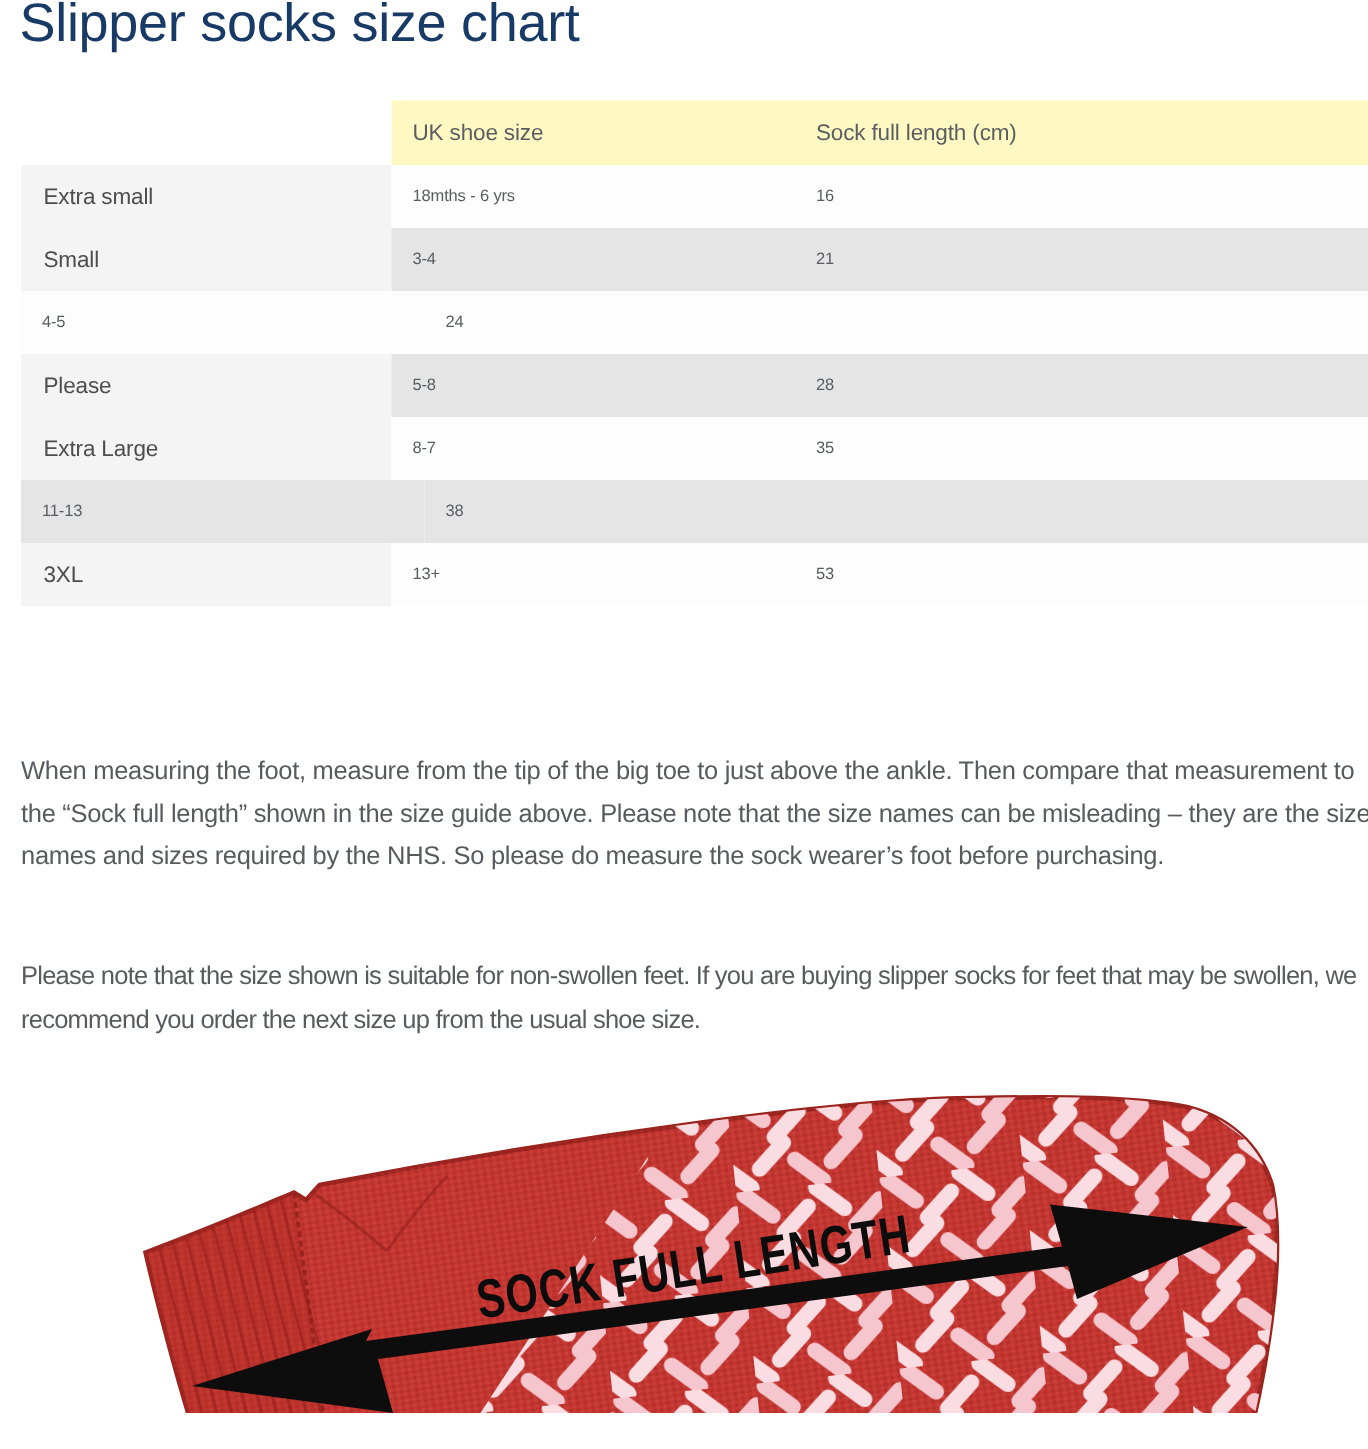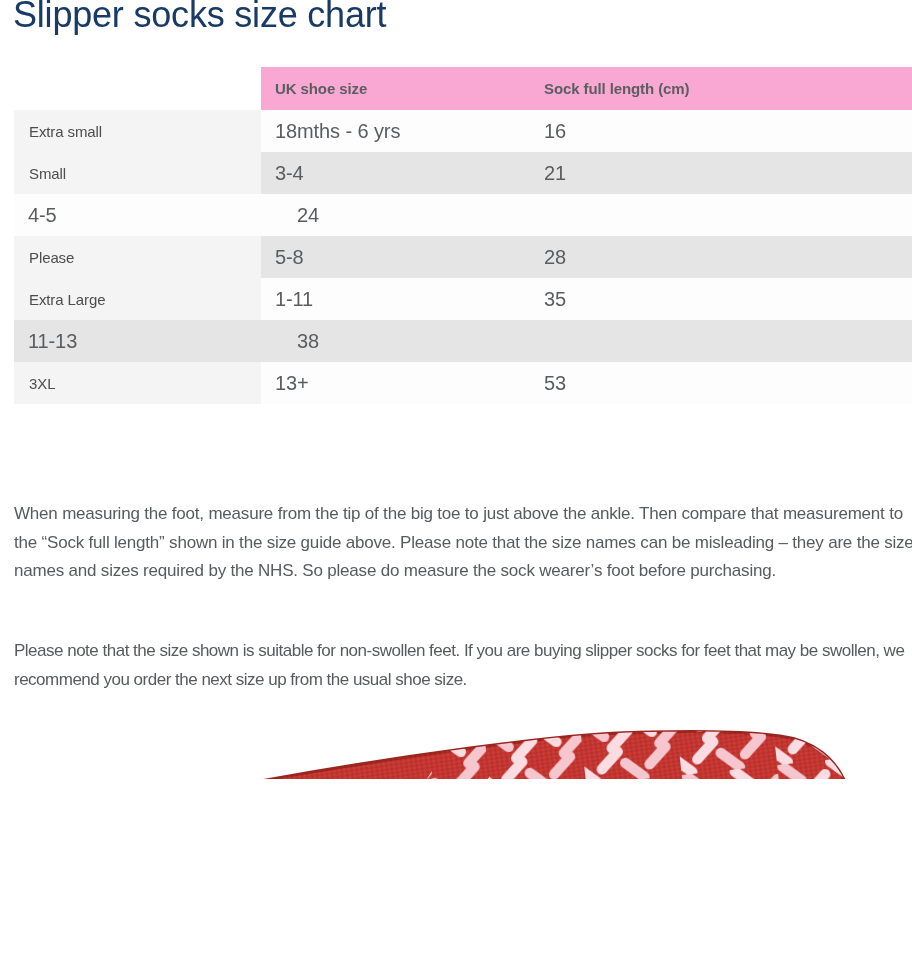--- a/index.html
+++ b/index.html
@@ -1,36 +1,36 @@
 <!DOCTYPE html>
 <html><head>
 <meta charset="utf-8">
 <style>
   html,body{margin:0;padding:0;background:#fff;}
-  .page{position:relative;width:912px;height:779px;background:#ffffff;overflow:hidden;
+  .page{position:relative;width:912px;height:942px;background:#ffffff;overflow:hidden;
         font-family:"Liberation Sans",sans-serif;}
 
   
   .title{position:absolute;left:13px;top:-3px;margin:0;font-size:36px;line-height:36px;
          font-weight:400;color:#183a66;letter-spacing:-0.2px;white-space:nowrap;}
 
   
   .size-table{position:absolute;left:14px;top:67px;width:898px;font-size:14px;}
   .tr{display:flex;height:42px;}
   .tr.thead{height:43px;}
   .td{display:flex;align-items:center;box-sizing:border-box;}
   .c1{width:247px;padding-left:15px;}
   .c2{width:269px;padding-left:14px;}
   .c3{flex:1;padding-left:14px;}
   .thead .c1{background:#ffffff;}
-  .thead .c2,.thead .c3{background:#f9a8d4;font-weight:700;font-size:15px;color:#5b5e61;letter-spacing:-0.1px;}
+  .thead .c2,.thead .c3{background:#fef9c3;font-weight:400;font-size:15px;color:#5b5e61;letter-spacing:-0.1px;}
   .tbody .c1{background:#f4f4f4;font-weight:400;font-size:15px;color:#4d4d4d;letter-spacing:-0.1px;}
   .row-a .c2,.row-a .c3{background:#fdfdfd;}
   .row-b .c2,.row-b .c3{background:#e5e5e5;}
-  .tbody .c2,.tbody .c3{color:#5a5d60;font-size:20px;letter-spacing:-0.1px;text-align:center;}
+  .tbody .c2,.tbody .c3{color:#5a5d60;font-size:11px;letter-spacing:-0.1px;text-align:center;}
 
   
   .para{position:absolute;left:14px;margin:0;color:#585b5e;font-size:17px;line-height:28.5px;}
   .para-1{top:500px;width:900px;letter-spacing:-0.2px;}
   .para-2{top:637px;width:905px;letter-spacing:-0.5px;}
 
   
   .sock-wrap{position:absolute;left:0;top:718px;width:912px;height:243px;overflow:hidden;}
   .divider{position:absolute;left:0;top:961px;width:912px;height:2px;background:#c9cdd0;}
 </style>
@@ -62,21 +62,21 @@
       <div class="td c2">4-5</div>
       <div class="td c3">24</div>
     </div>
     <div class="tr tbody row-b">
       <div class="td c1">Please</div>
       <div class="td c2">5-8</div>
       <div class="td c3">28</div>
     </div>
     <div class="tr tbody row-a">
       <div class="td c1">Extra Large</div>
-      <div class="td c2">1-11</div>
+      <div class="td c2">8-7</div>
       <div class="td c3">35</div>
     </div>
     <div class="tr tbody row-b">
       <div class="td c2">11-13</div>
       <div class="td c3">38</div>
     </div>
     <div class="tr tbody row-a">
       <div class="td c1">3XL</div>
       <div class="td c2">13+</div>
       <div class="td c3">53</div>

